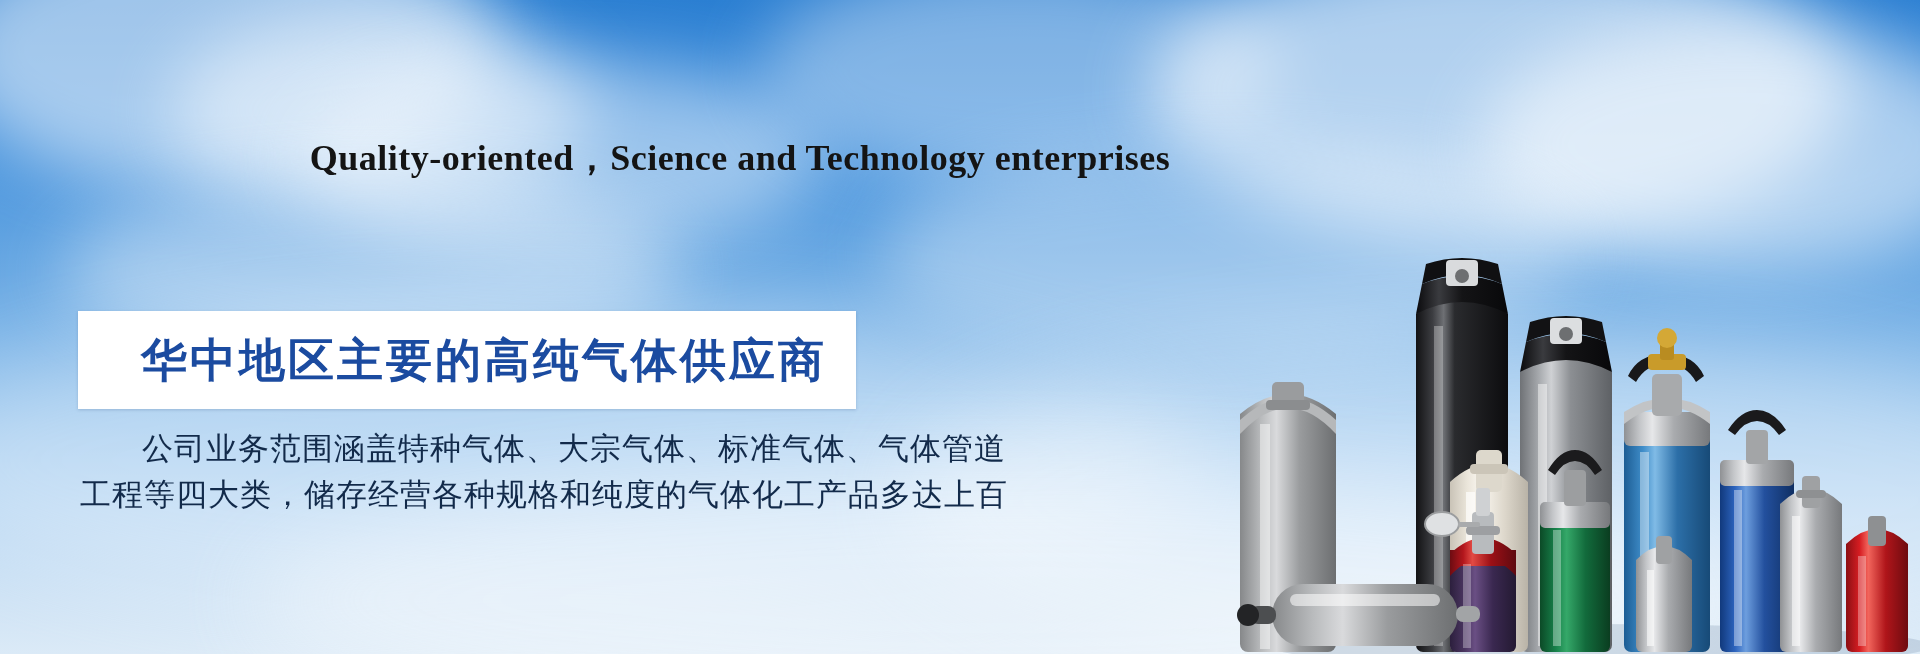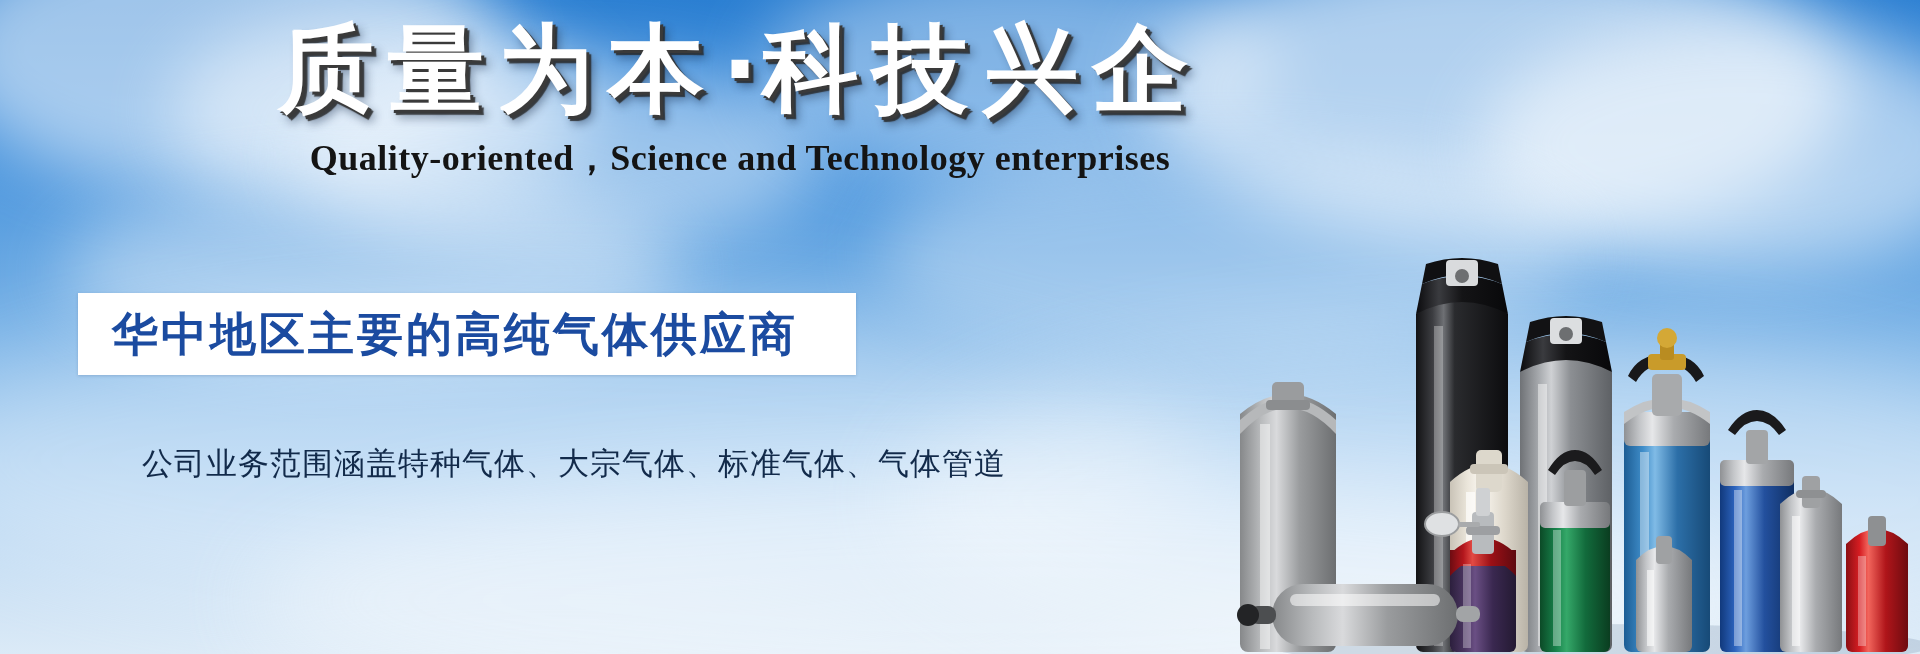--- a/index.html
+++ b/index.html
@@ -41,39 +41,39 @@
     font-size:36px;
     line-height:36px;
     font-weight:600;
     color:#141414;
     letter-spacing:.5px;
     white-space:nowrap;
   }
 
   
   .whitebox{
-    position:absolute;left:78px;top:293px;width:778px;height:82px;
+    position:absolute;left:78px;top:311px;width:778px;height:98px;
     background:#ffffff;
     box-shadow:0 1px 3px rgba(0,40,90,.18);
-    display:flex;align-items:center;
+    display:flex;align-items:center;justify-content:center;
   }
   .whitebox-text{
     font-family:"DejaVu Sans","Liberation Sans",sans-serif;
     font-weight:700;
     font-size:46px;
     line-height:52px;
     letter-spacing:3px;
     color:#1b4ba0;
     padding-left:34px;
     white-space:nowrap;
   }
 
   
   .para{
-    position:absolute;left:80px;top:440px;width:790px;
+    position:absolute;left:80px;top:425px;width:790px;
     font-family:"DejaVu Serif","Liberation Serif",serif;
     font-size:31px;
     line-height:46px;
     color:#122a4a;
     letter-spacing:1px;
   }
   .para p{margin:0;white-space:nowrap;}
   .para p.indent{text-indent:62px;}
 
   
@@ -89,34 +89,32 @@
   <div class="cloud soft" style="left:300px;top:60px;width:520px;height:190px;opacity:.45;"></div>
   <div class="cloud soft" style="left:760px;top:-40px;width:520px;height:220px;opacity:.38;"></div>
   <div class="cloud soft" style="left:1150px;top:-60px;width:700px;height:300px;opacity:.62;"></div>
   <div class="cloud soft" style="left:1480px;top:20px;width:520px;height:250px;opacity:.55;"></div>
   <div class="cloud soft" style="left:60px;top:180px;width:620px;height:180px;opacity:.40;"></div>
   <div class="cloud soft" style="left:880px;top:150px;width:700px;height:210px;opacity:.35;"></div>
   <div class="haze" style="left:-100px;top:300px;width:1300px;height:320px;opacity:.5;"></div>
   <div class="haze" style="left:900px;top:330px;width:1200px;height:340px;opacity:.55;"></div>
   <div class="haze" style="left:250px;top:470px;width:1500px;height:260px;opacity:.6;"></div>
 
-  <div class="headline-wrap">
-    <div class="headline"><span>质量为本</span><span class="dot">·</span><span>科技兴企</span></div>
-  </div>
 
   <div class="subline-wrap">
     <div class="subline">Quality-oriented，Science and Technology enterprises</div>
   </div>
 
   <div class="whitebox">
     <div class="whitebox-text">华中地区主要的高纯气体供应商</div>
   </div>
 
   <div class="para">
     <p class="indent">公司业务范围涵盖特种气体、大宗气体、标准气体、气体管道</p>
+    <p>工程等四大类，储存经营各种规格和纯度的气体化工产品多达上百</p>
   </div>
 
   <div class="cylinders">
     <svg width="700" height="400" viewBox="0 0 700 400" xmlns="http://www.w3.org/2000/svg">
       <defs>
         <linearGradient id="gBlack" x1="0" x2="1">
           <stop offset="0" stop-color="#121214"></stop>
           <stop offset="0.18" stop-color="#3c3d41"></stop>
           <stop offset="0.30" stop-color="#6e7074"></stop>
           <stop offset="0.42" stop-color="#2a2b2e"></stop>

